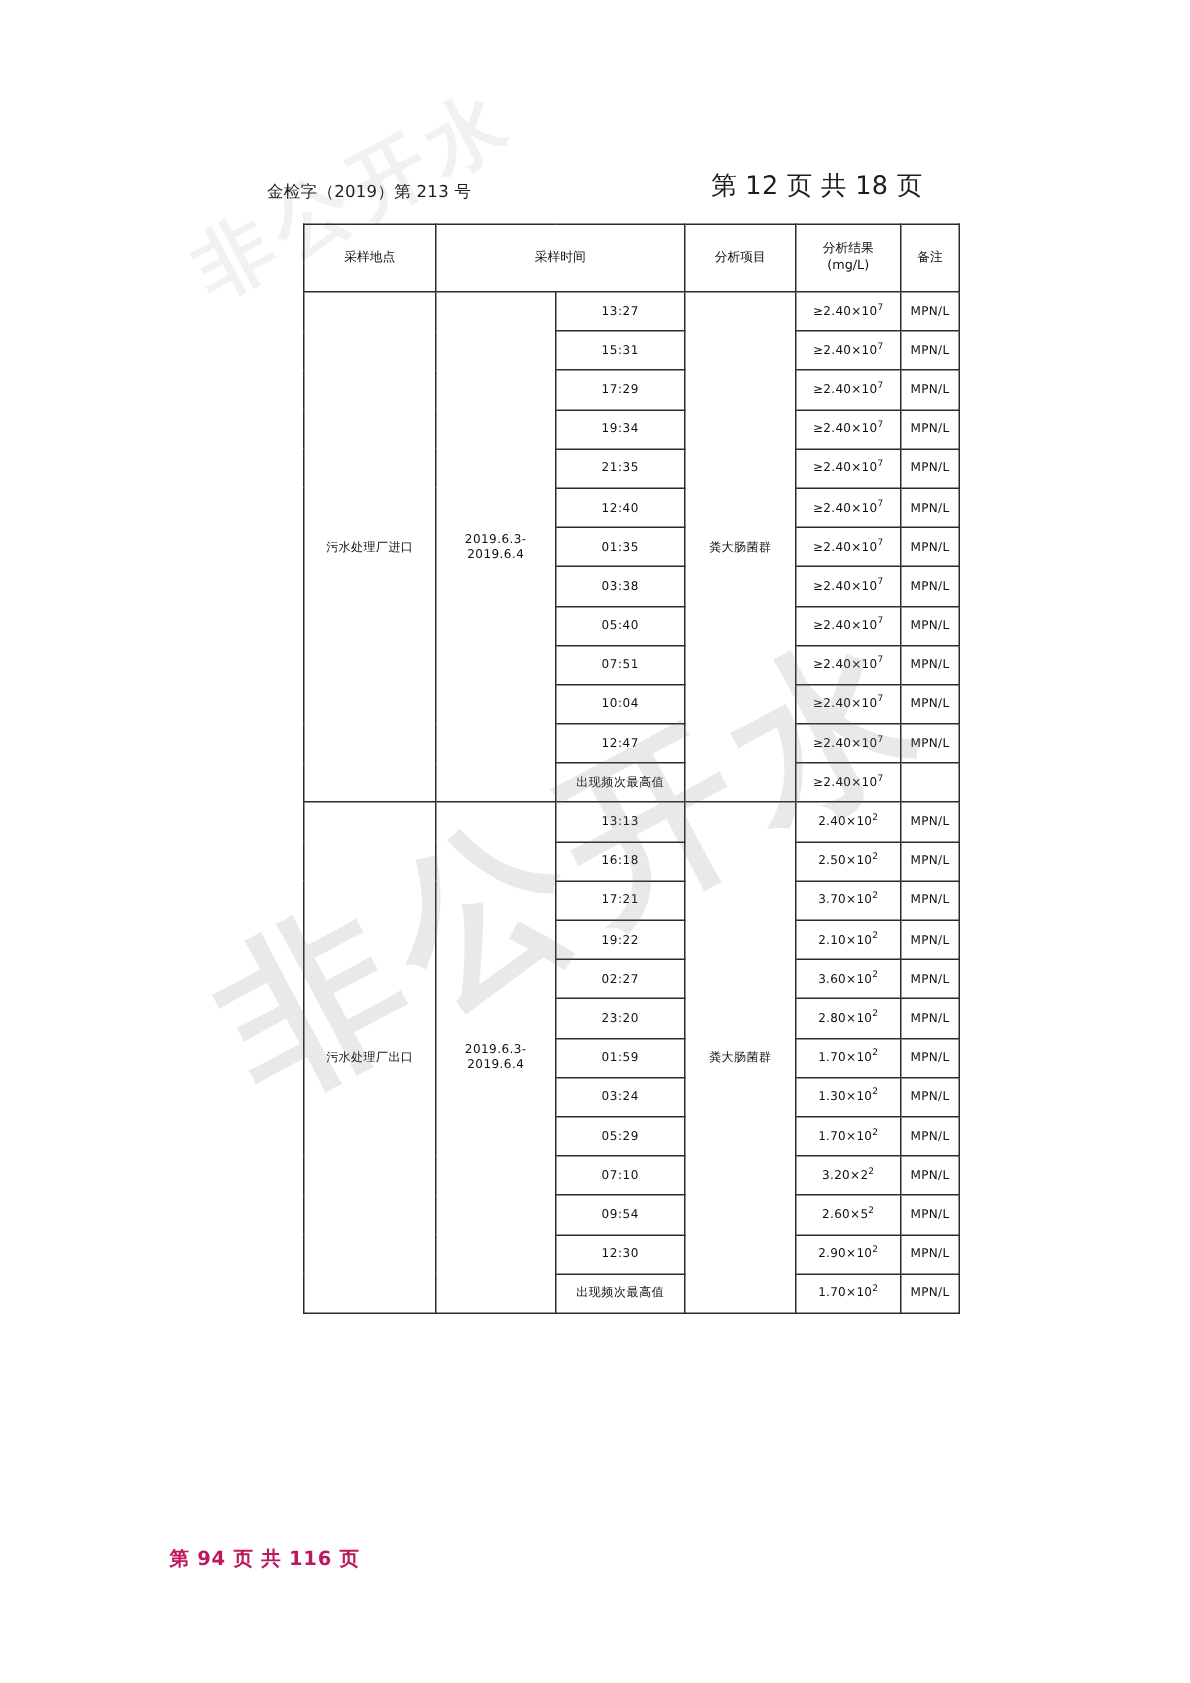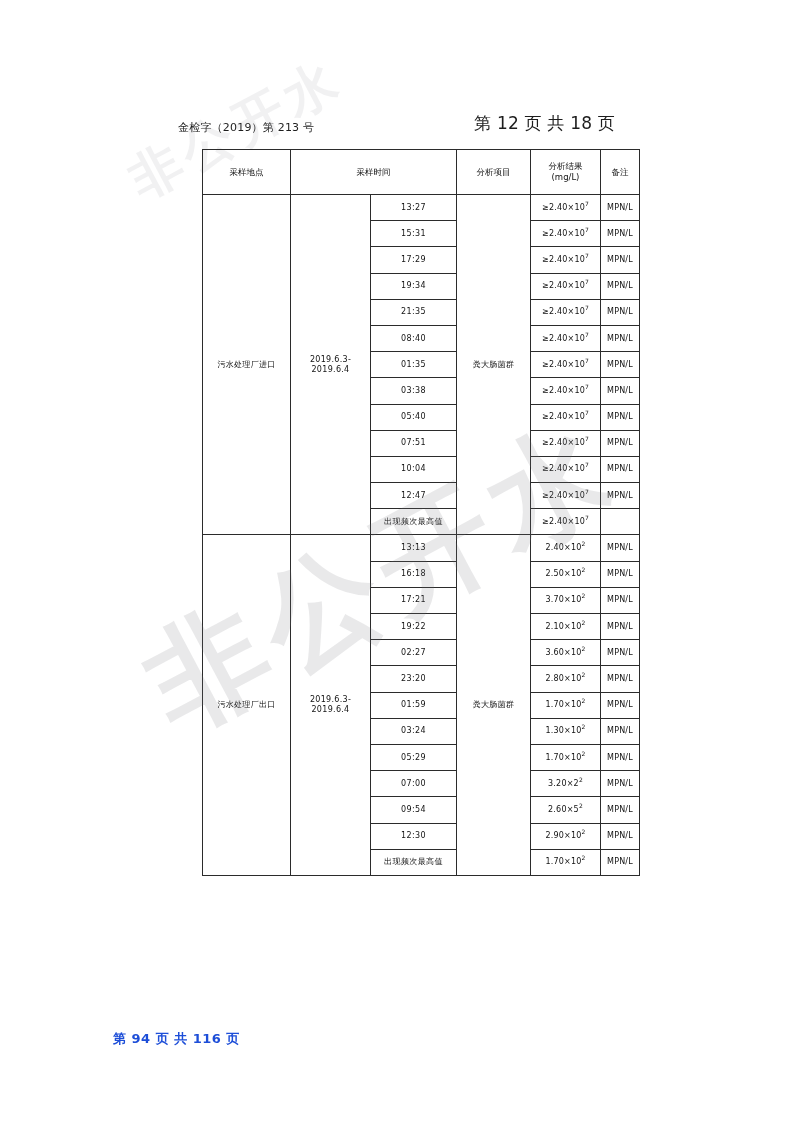--- a/index.html
+++ b/index.html
@@ -113,21 +113,21 @@
     white-space: nowrap;
   }
   
   .doc-footer {
     position: absolute;
     left: 113px;
     top: 1030px;
     font-family: "DejaVu Sans", sans-serif;
     font-size: 13px;
     font-weight: bold;
-    color: #1d4ed8;
+    color: #be185d;
     letter-spacing: 0.5px;
   }
 </style>
 </head>
 <body>
 
 <div class="page">
 
   <div class="doc-header">
     <span class="hdr-left">金检字（2019）第 213 号</span>
@@ -181,21 +181,21 @@
             <td class="cell-time">19:34</td>
             <td class="cell-res"><span>≥2.40×10</span><sup>7</sup></td>
             <td class="cell-note">MPN/L</td>
           </tr>
           <tr>
             <td class="cell-time">21:35</td>
             <td class="cell-res"><span>≥2.40×10</span><sup>7</sup></td>
             <td class="cell-note">MPN/L</td>
           </tr>
           <tr>
-            <td class="cell-time">08:40</td>
+            <td class="cell-time">12:40</td>
             <td class="cell-res"><span>≥2.40×10</span><sup>7</sup></td>
             <td class="cell-note">MPN/L</td>
           </tr>
           <tr>
             <td class="cell-time">01:35</td>
             <td class="cell-res"><span>≥2.40×10</span><sup>7</sup></td>
             <td class="cell-note">MPN/L</td>
           </tr>
           <tr>
             <td class="cell-time">03:38</td>
@@ -269,21 +269,21 @@
             <td class="cell-time">03:24</td>
             <td class="cell-res"><span>1.30×10</span><sup>2</sup></td>
             <td class="cell-note">MPN/L</td>
           </tr>
           <tr>
             <td class="cell-time">05:29</td>
             <td class="cell-res"><span>1.70×10</span><sup>2</sup></td>
             <td class="cell-note">MPN/L</td>
           </tr>
           <tr>
-            <td class="cell-time">07:00</td>
+            <td class="cell-time">07:10</td>
             <td class="cell-res"><span>3.20×2</span><sup>2</sup></td>
             <td class="cell-note">MPN/L</td>
           </tr>
           <tr>
             <td class="cell-time">09:54</td>
             <td class="cell-res"><span>2.60×5</span><sup>2</sup></td>
             <td class="cell-note">MPN/L</td>
           </tr>
           <tr>
             <td class="cell-time">12:30</td>

